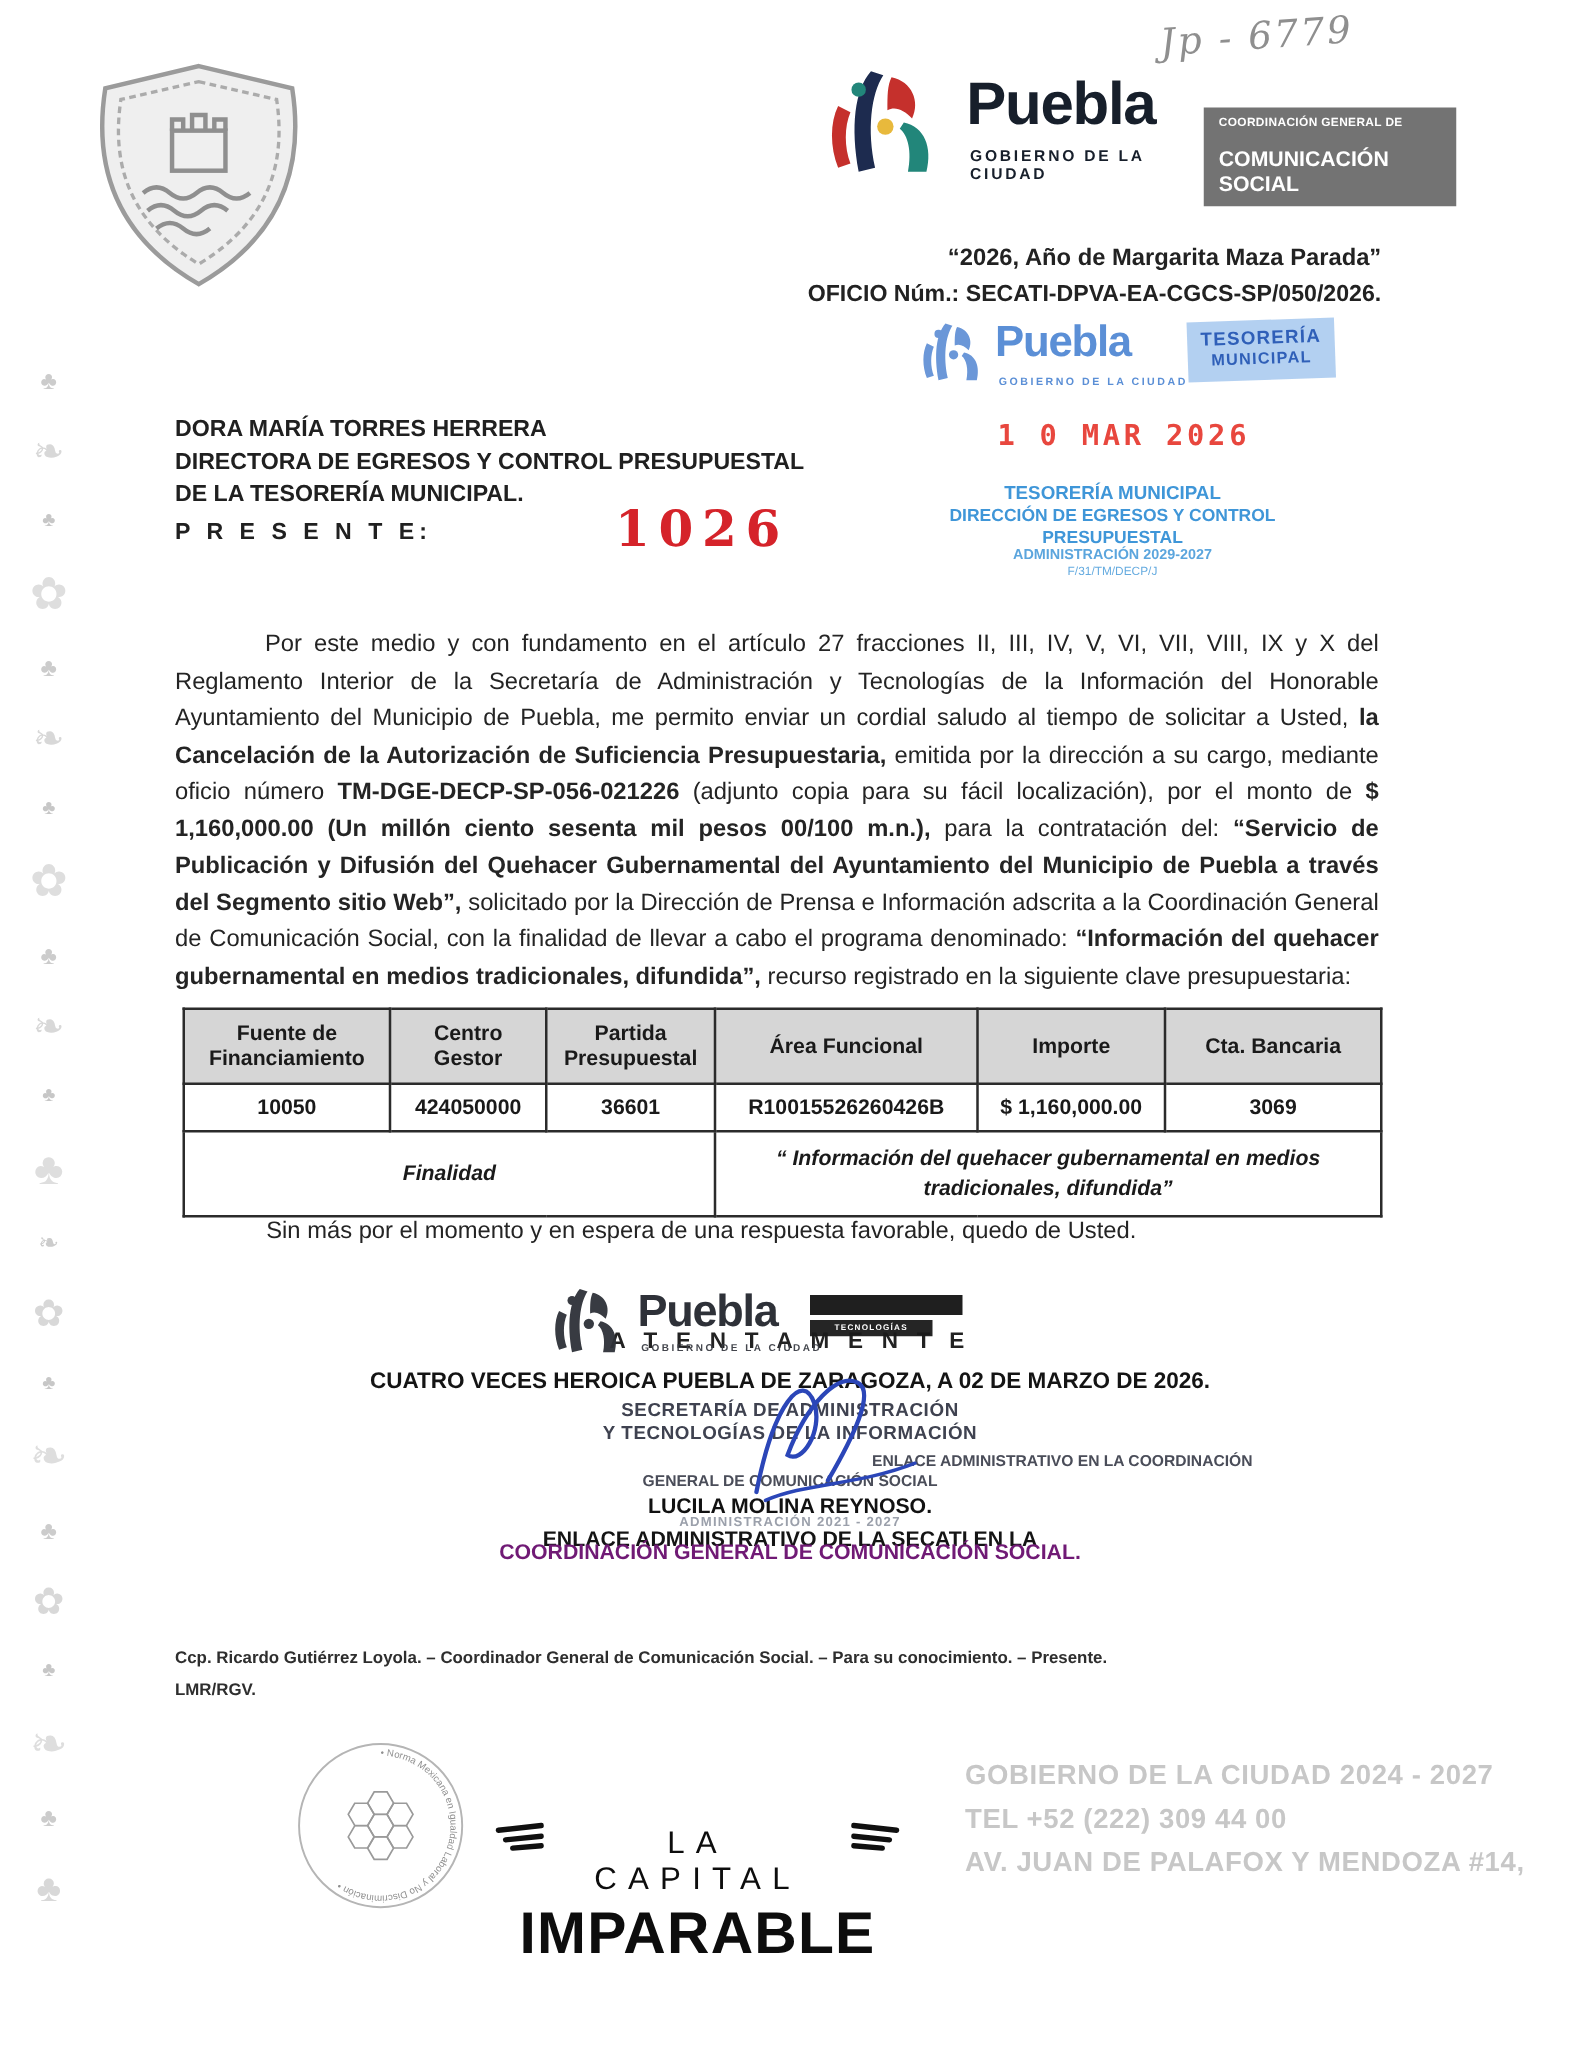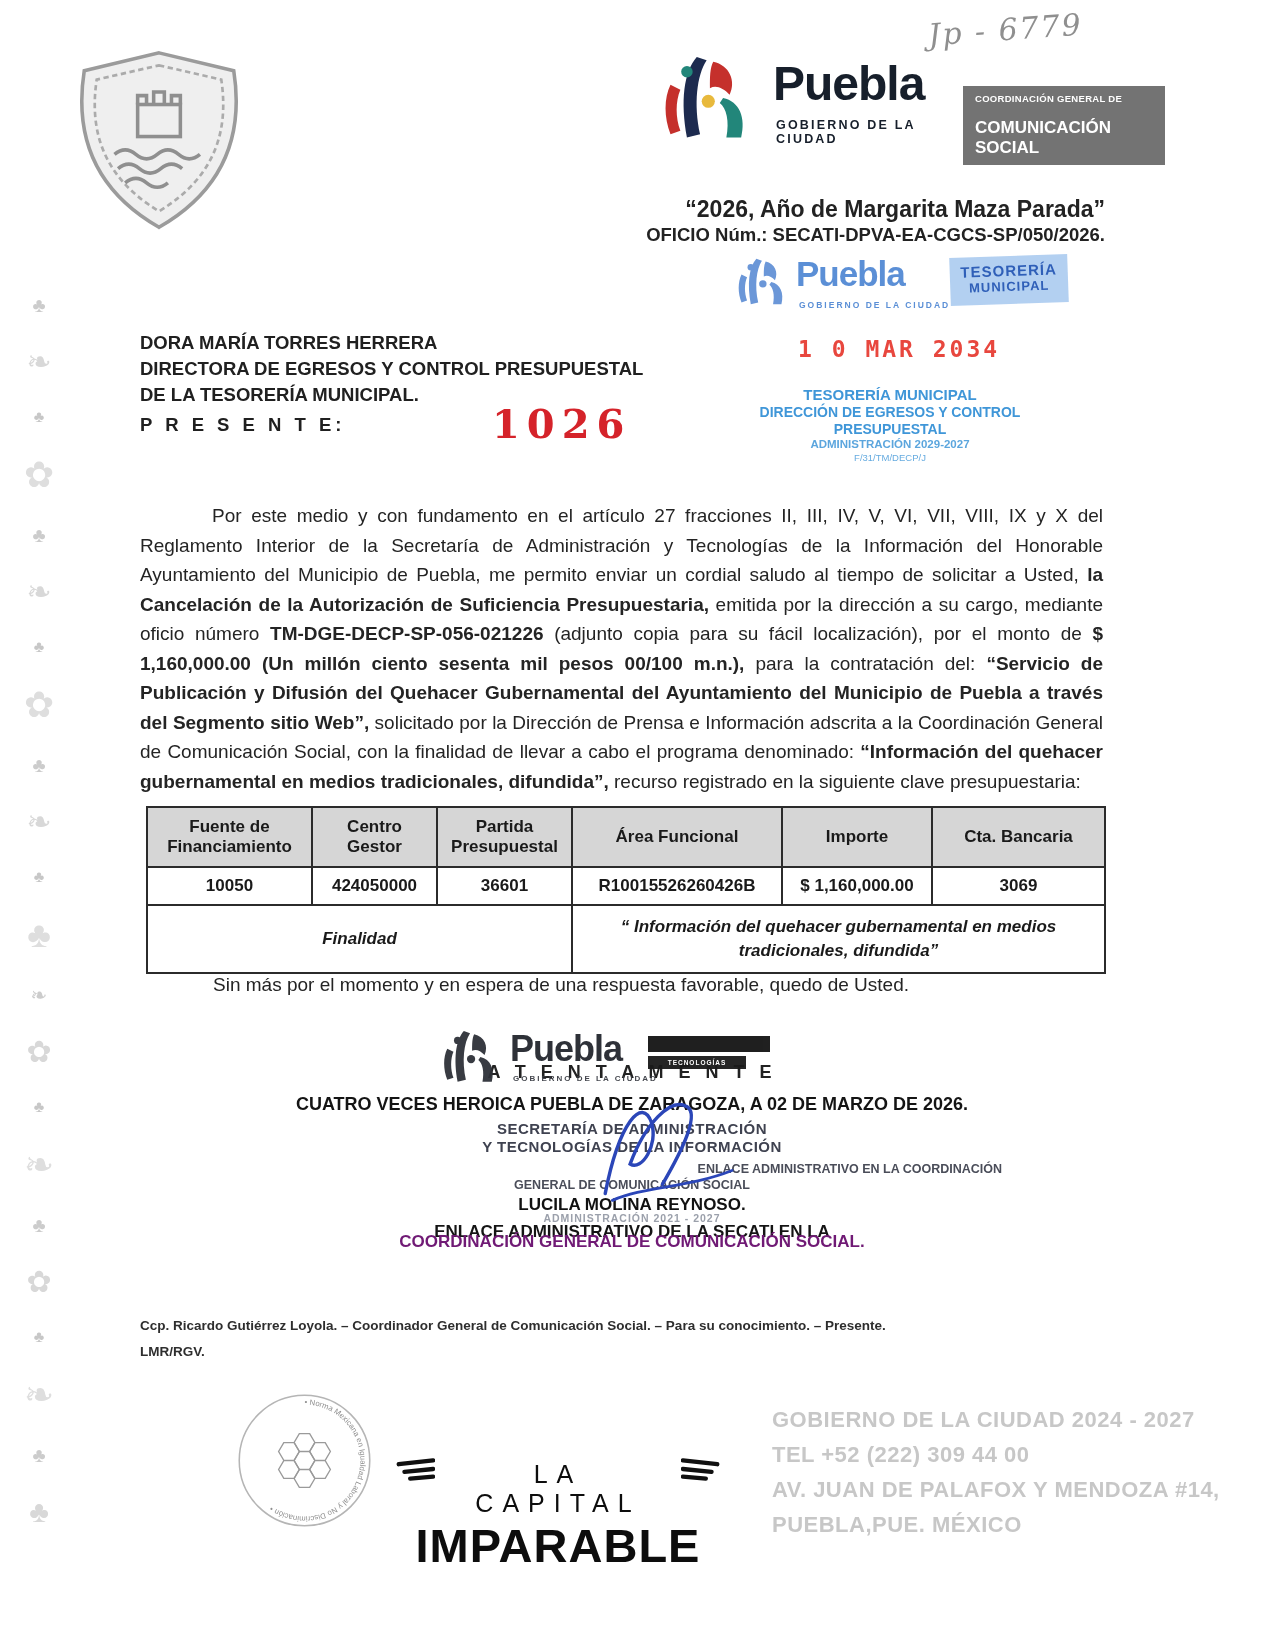--- a/index.html
+++ b/index.html
@@ -32,21 +32,21 @@
   .brand .bword{position:absolute;left:128px;top:4px;font-size:48px;font-weight:bold;
     color:#171f2b;letter-spacing:-1px;}
   .brand .btag{position:absolute;left:131px;top:66px;font-size:12.5px;font-weight:bold;
     letter-spacing:2.2px;color:#171f2b;}
 
   .badge{left:963px;top:86px;width:202px;background:#737373;color:#ffffff;
     padding:7px 12px;box-sizing:border-box;}
   .badge .l1{font-size:9.5px;font-weight:bold;letter-spacing:.3px;}
   .badge .l2{font-size:17px;font-weight:bold;margin-top:14px;}
 
-  .year-legend{left:600px;top:196px;width:505px;text-align:right;font-size:23px;
+  .year-legend{left:600px;top:196px;width:505px;text-align:right;font-size:19px;
     font-weight:bold;color:#222;}
   .oficio-num{left:600px;top:224px;width:505px;text-align:right;font-size:18.5px;
     font-weight:bold;color:#222;}
 
   
   .rstamp{left:728px;top:252px;width:345px;height:90px;}
   .rstamp .bicon{position:absolute;left:0;top:4px;}
   .rstamp .bword{position:absolute;left:68px;top:2px;font-size:35px;font-weight:bold;
     color:#5b8fd6;letter-spacing:-1px;}
   .rstamp .btag{position:absolute;left:71px;top:48px;font-size:8.5px;font-weight:bold;
@@ -213,21 +213,21 @@
     </svg>
   </span>
   <span class="bword">Puebla</span>
   <span class="btag">GOBIERNO DE LA CIUDAD</span>
   <span class="overlay">
     <div class="o1">TESORERÍA</div>
     <div class="o2">MUNICIPAL</div>
   </span>
 </div>
 
-<div class="abs date-stamp">1 0 MAR 2034</div>
+<div class="abs date-stamp">1 0 MAR 2026</div>
 
 <div class="abs office-lines">
   <div class="ol0">TESORERÍA MUNICIPAL</div>
   <div class="ol1">DIRECCIÓN DE EGRESOS Y CONTROL</div>
   <div class="ol2">PRESUPUESTAL</div>
   <div class="ol3">ADMINISTRACIÓN 2029-2027</div>
   <div class="ol4">F/31/TM/DECP/J</div>
 </div>
 
 <div class="abs folio">1026</div>
@@ -362,14 +362,13 @@
       </svg>
     </span>
   </div>
   <div class="cap2">IMPARABLE</div>
 </div>
 
 <div class="abs contact">
   <div>GOBIERNO DE LA CIUDAD 2024 - 2027</div>
   <div>TEL +52 (222) 309 44 00</div>
   <div>AV. JUAN DE PALAFOX Y MENDOZA #14,</div>
-  <div>PUEBLA,PUE. MÉXICO</div>
 </div>
 
 </body></html>

